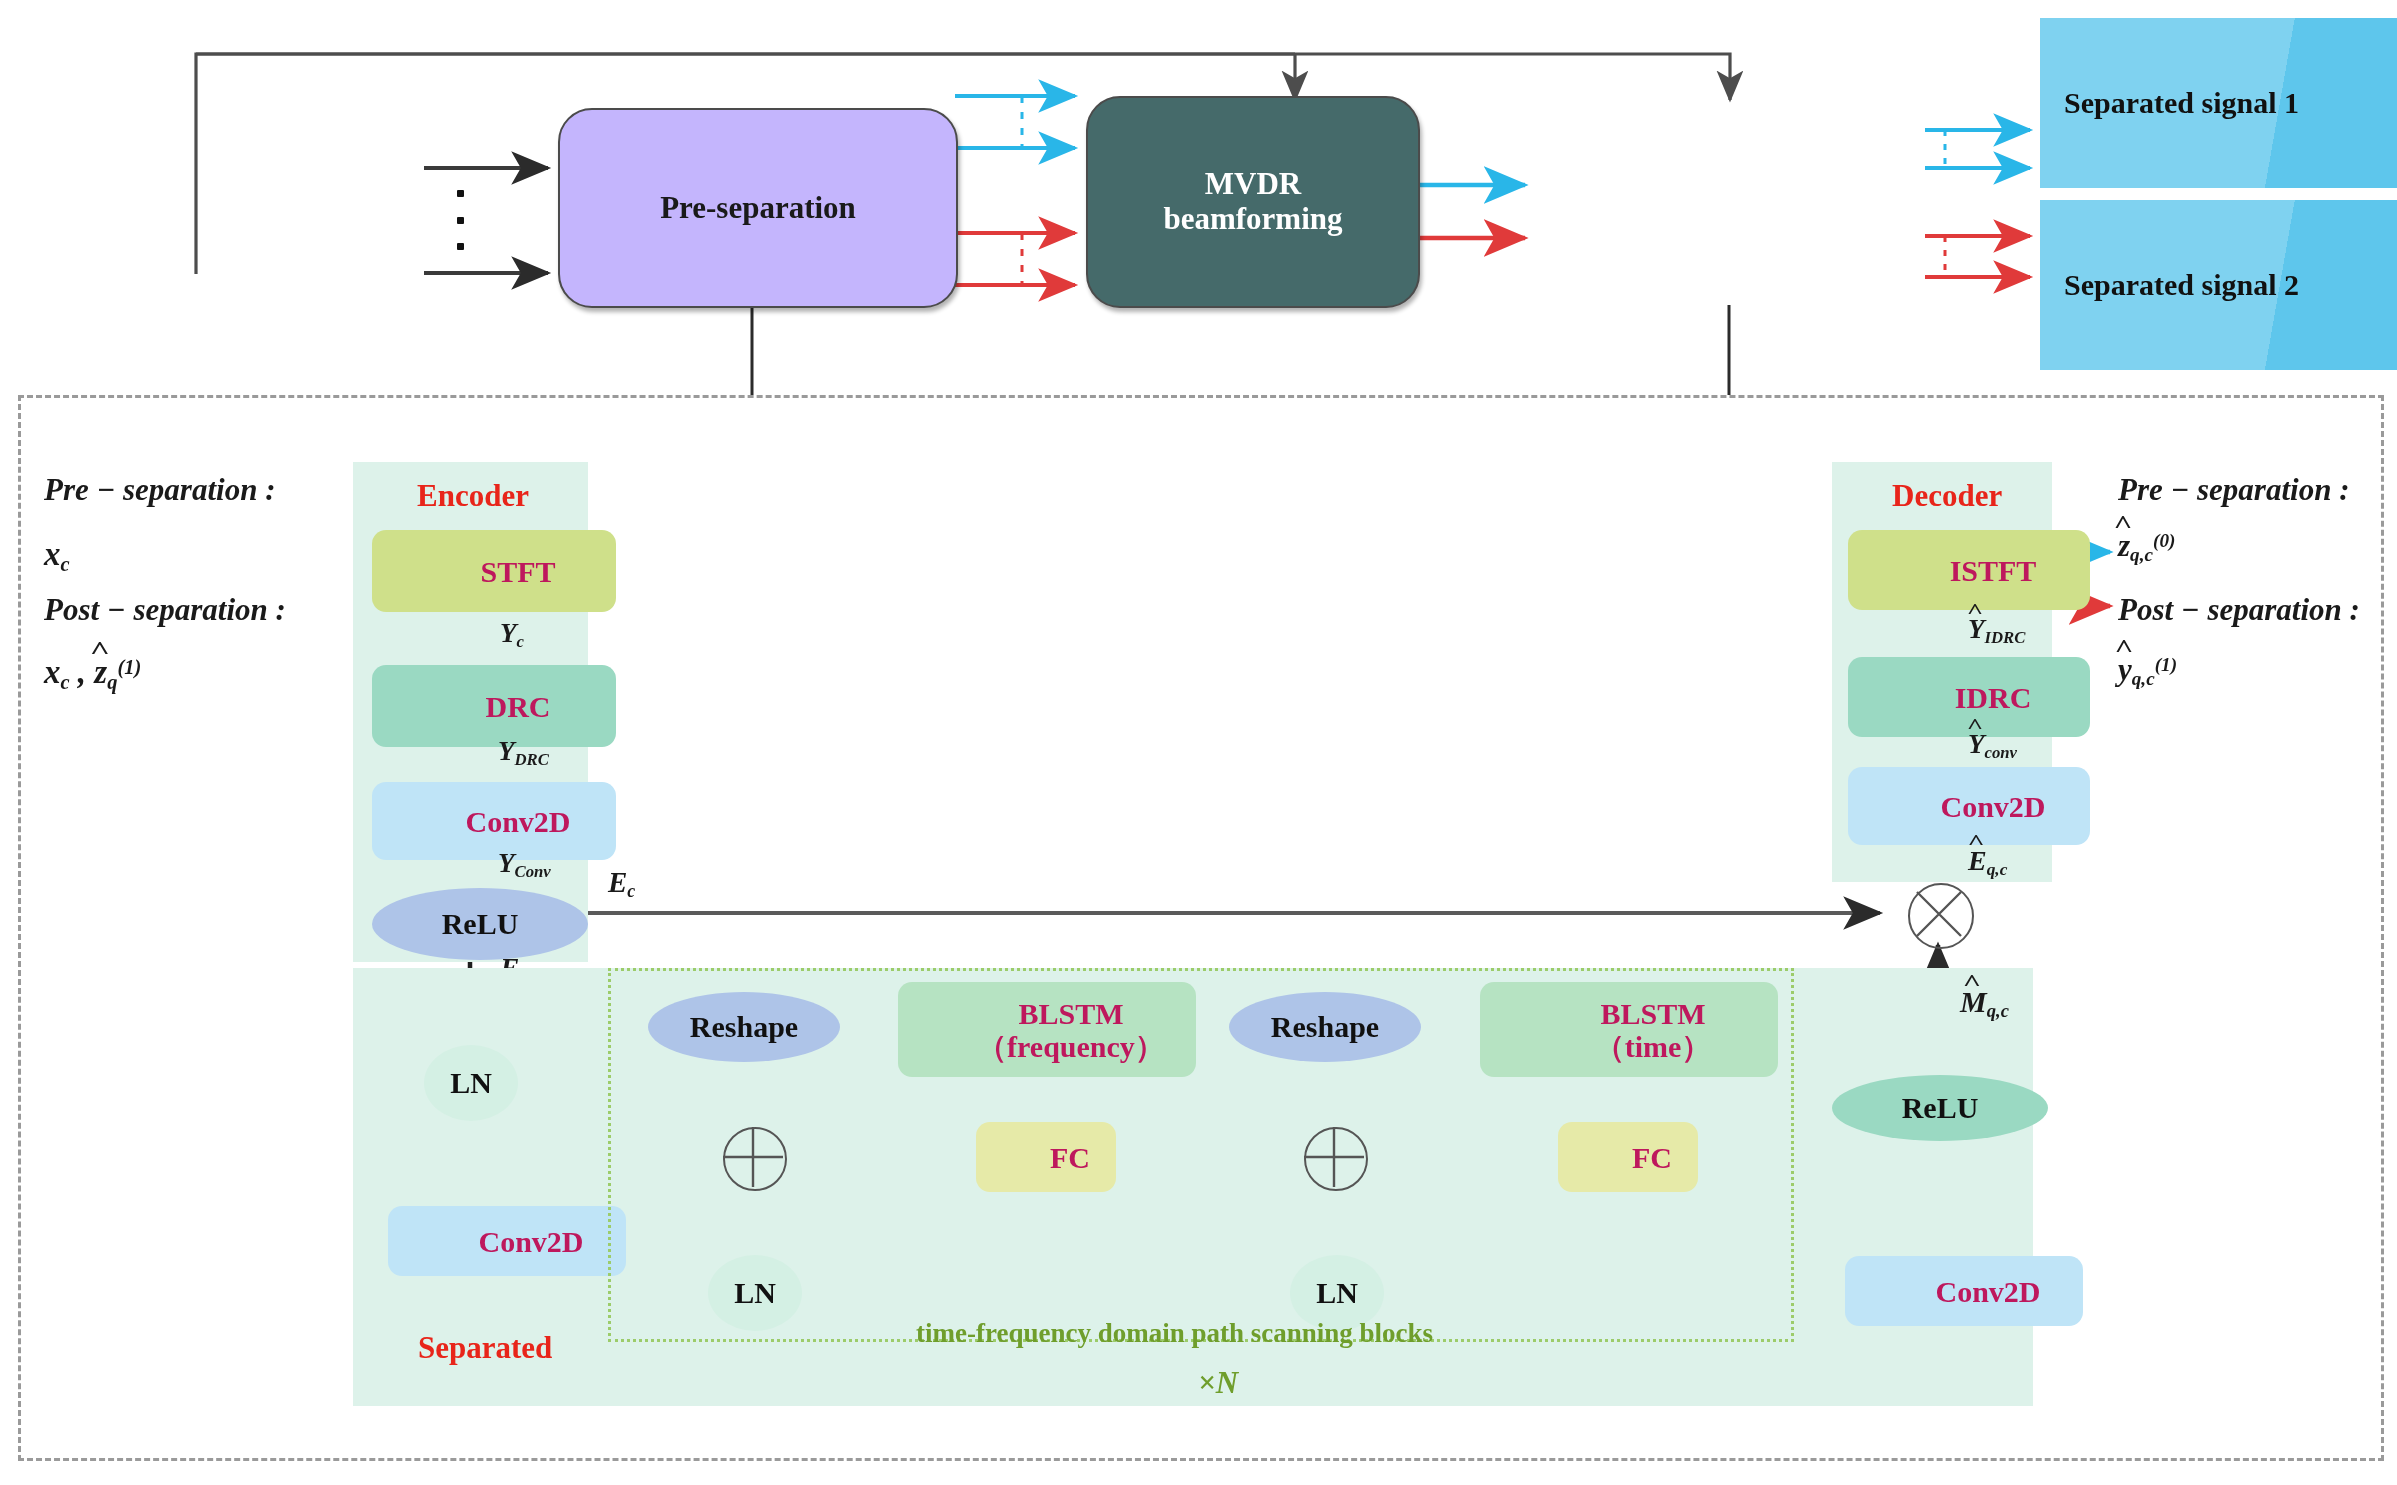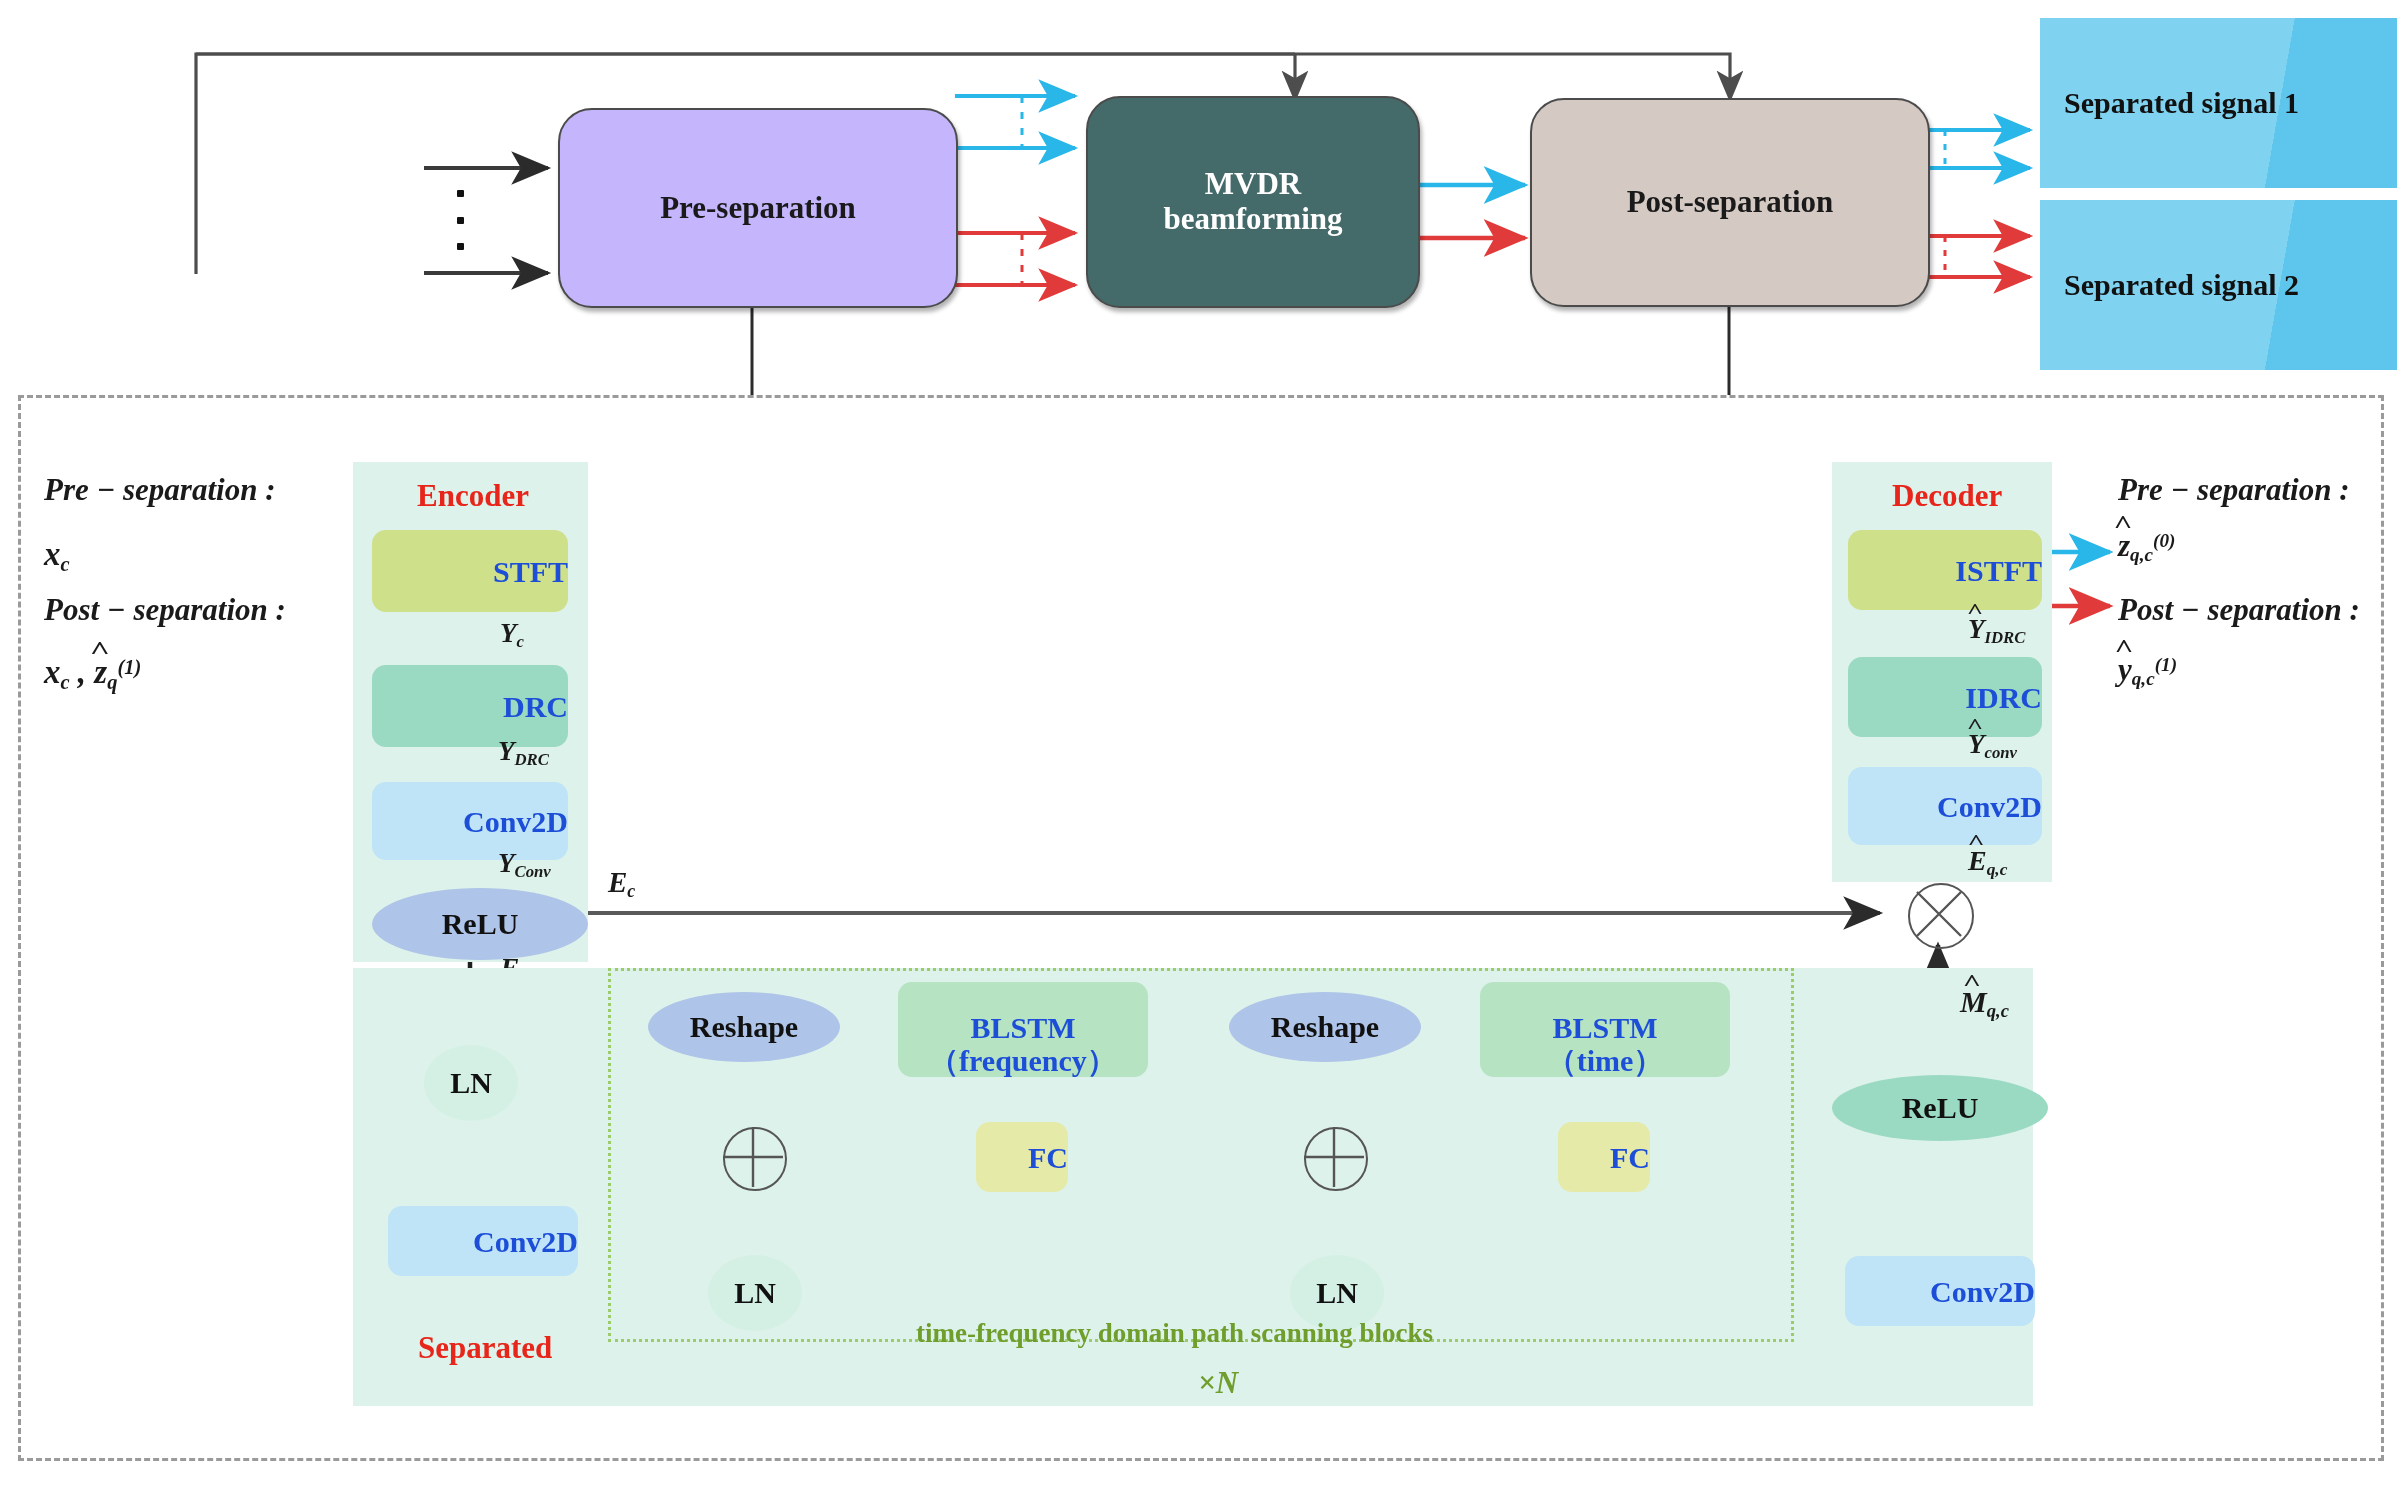--- a/index.html
+++ b/index.html
@@ -26,22 +26,22 @@
   
   .outer-dash{position:absolute;border:3px dashed #9a9a9a;background:transparent;}
 
   
   .panel{position:absolute;background:#ddf2ea;}
   .panel-sep{position:absolute;background:#ddf2ea;}
   .green-dash{position:absolute;border:3px dotted #9ccc6a;background:transparent;}
 
   
   .r-box{position:absolute;border-radius:14px;display:flex;align-items:center;
-         justify-content:flex-end;font-weight:bold;font-size:30px;color:#1d4ed8;text-align:center;
-         line-height:1.1;}
+         justify-content:center;font-weight:bold;font-size:30px;color:#be185d;text-align:center;
+         line-height:1.1;padding-left:48px;}
   .c-olive{background:#cfe08a;}
   .c-teal{background:#9ad9c2;}
   .c-blue{background:#bfe4f7;}
   .c-yellow{background:#e6eaa8;}
   .c-green{background:#b6e3c2;}
 
   .ellipse{position:absolute;border-radius:50%;display:flex;align-items:center;
            justify-content:center;font-weight:bold;font-size:30px;color:#111;}
   .e-blue{background:#aec4e8;}
   .e-pale{background:#d4f0e4;}
@@ -166,23 +166,20 @@
 
   <div class="node box-round box-pre" style="left:558px;top:108px;width:396px;height:196px;">
     <span>Pre-separation</span>
   </div>
 
   <div class="node box-round box-mvdr" style="left:1086px;top:96px;width:330px;height:208px;">
     <span style="white-space:pre-line;">MVDR
 beamforming</span>
   </div>
 
-  <div class="node box-round box-post" style="left:1530px;top:98px;width:396px;height:205px;">
-    <span>Post-separation</span>
-  </div>
 
   <div class="node box-out" style="left:2040px;top:18px;width:357px;height:170px;">
     <span>Separated signal 1</span>
   </div>
 
   <div class="node box-out" style="left:2040px;top:200px;width:357px;height:170px;">
     <span>Separated signal 2</span>
   </div>
 
   <div class="outer-dash" style="left:18px;top:395px;width:2360px;height:1060px;"></div>

